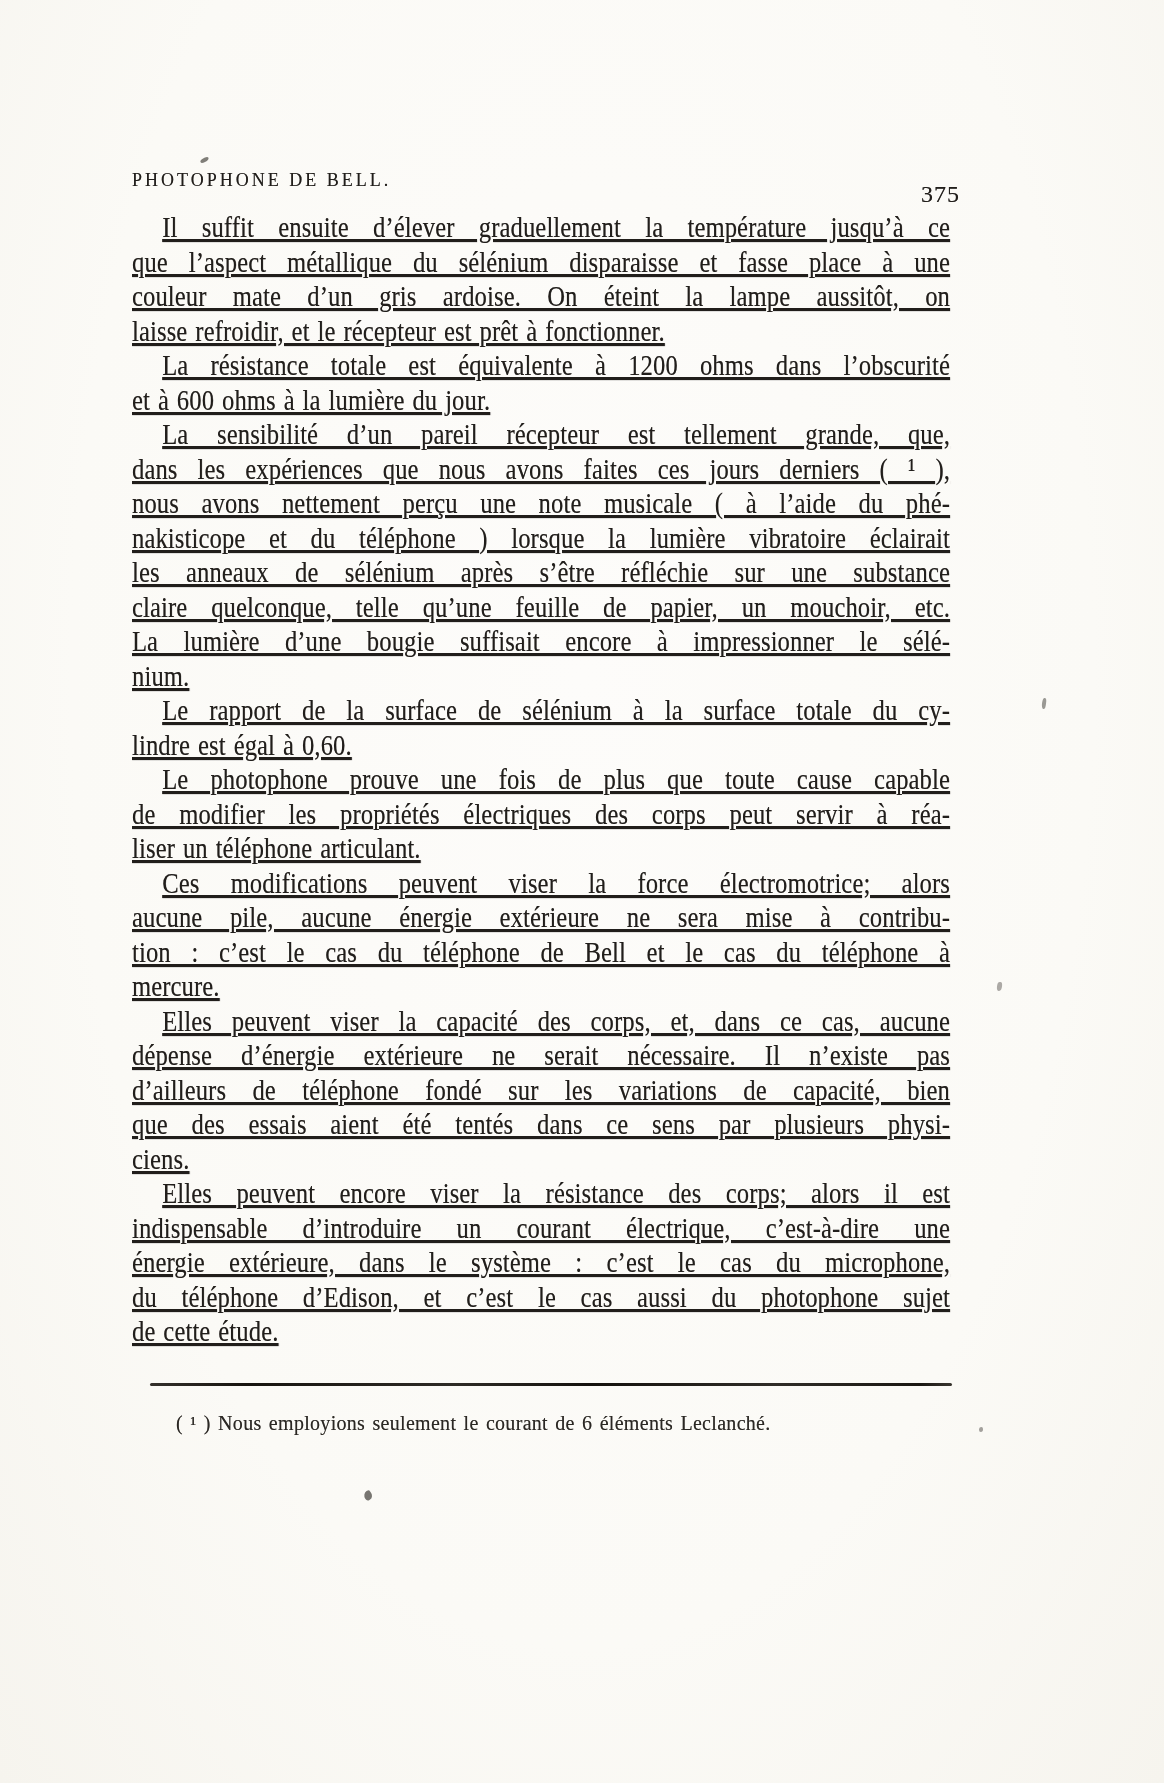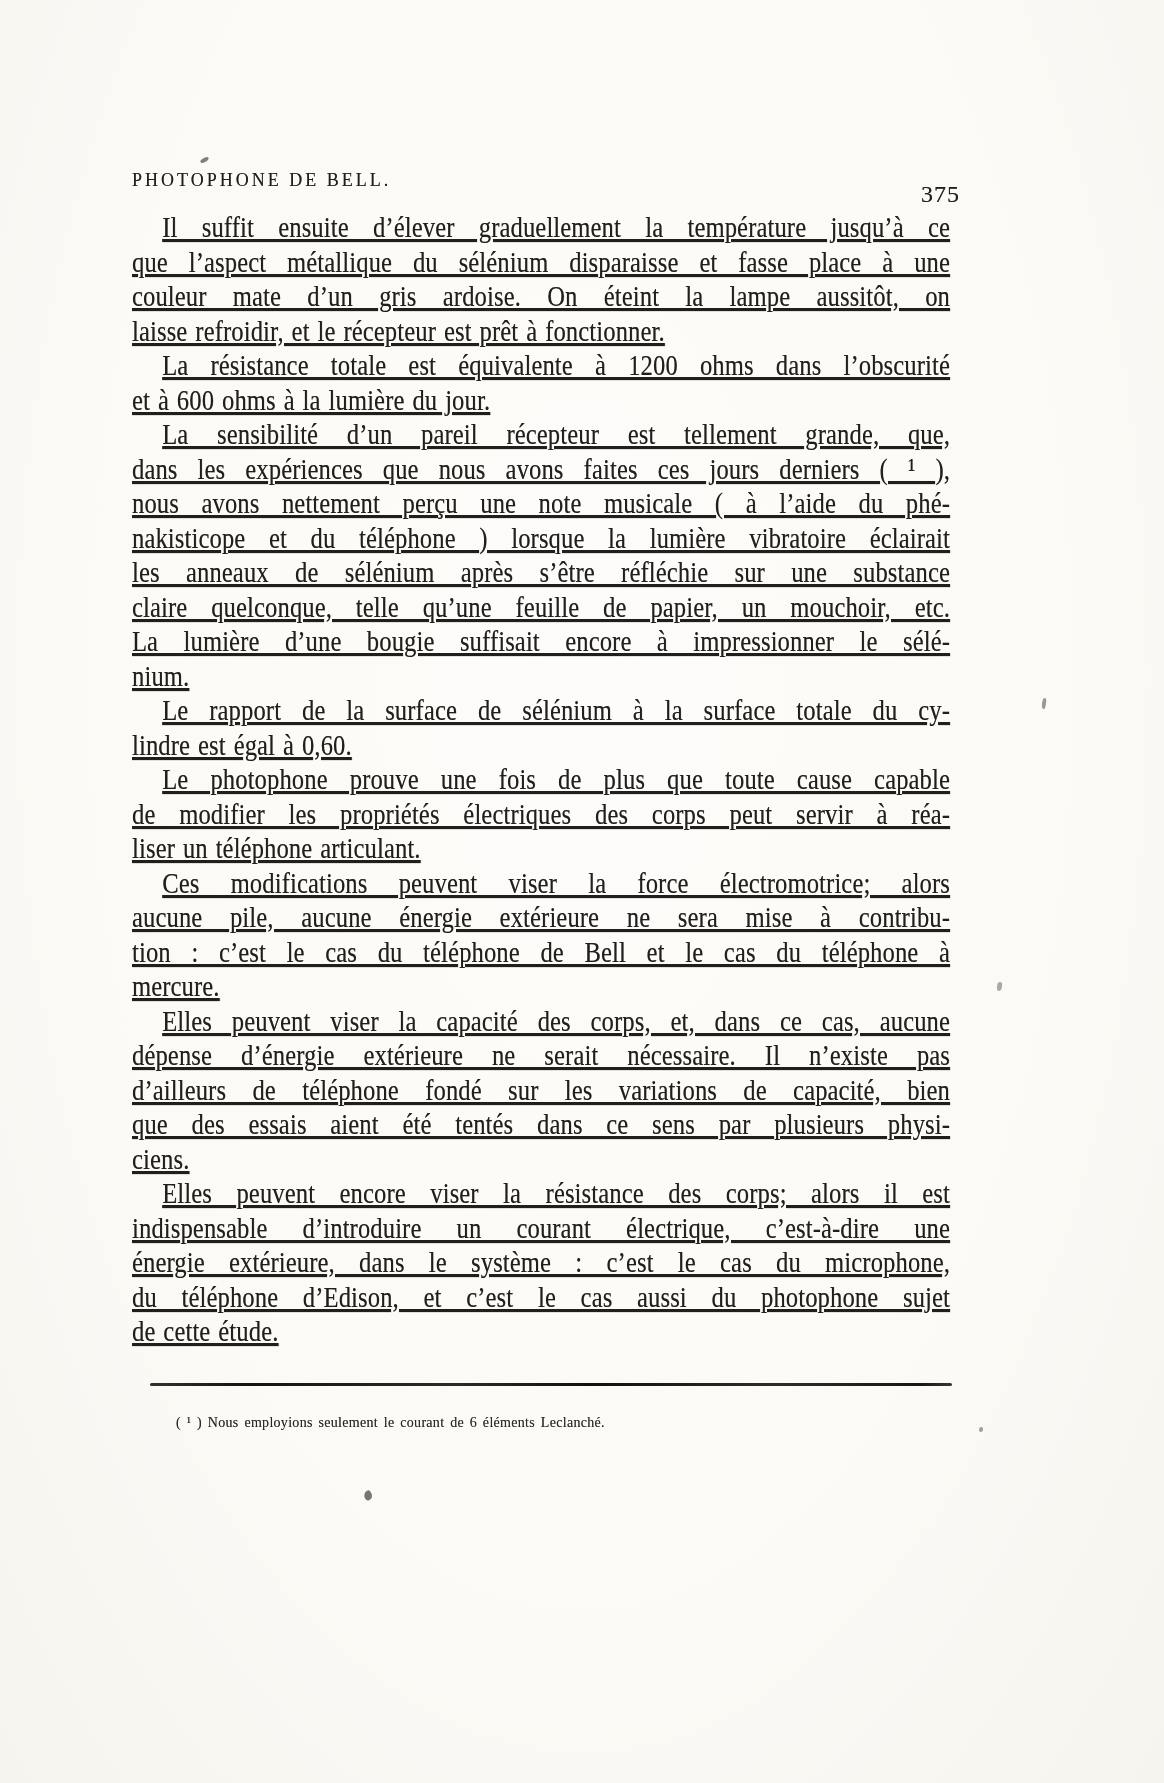--- a/index.html
+++ b/index.html
@@ -73,21 +73,21 @@
     height: 3px;
     background: linear-gradient(90deg, #34302b, #17140f 12%, #2e2b26 38%, #14110d 55%, #302d28 78%, #1a1712 96%, #3a3630);
     border-radius: 2px;
   }
   .footnote {
     position: absolute;
     top: 1408px;
     left: 132px;
     width: 818px;
     line-height: 30px;
-    font-size: 14px;
+    font-size: 20px;
     letter-spacing: 0.3px;
     word-spacing: 2px;
     text-indent: 44px;
     color: #2b2824;
     text-shadow: 0 0 0.5px rgba(43,40,36,0.5);
   }
   .end-rule {
     position: absolute;
     top: 1480px;
     left: 492px;

